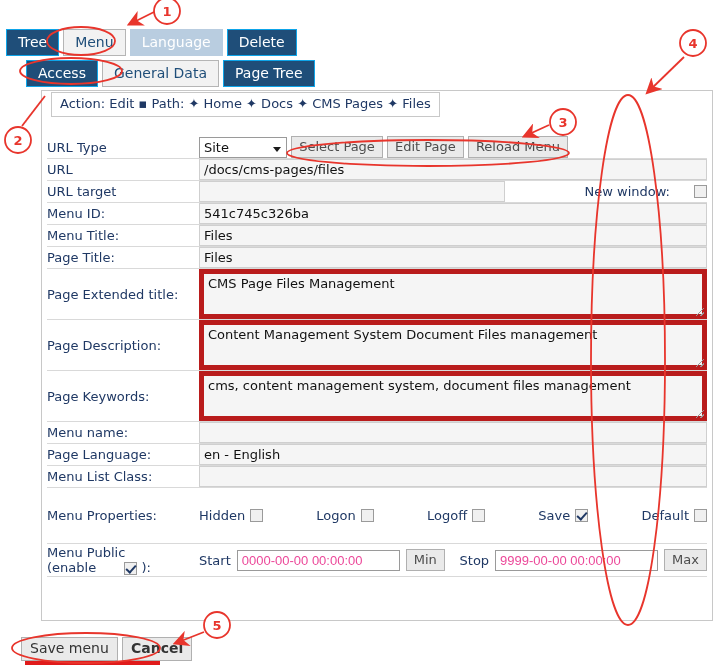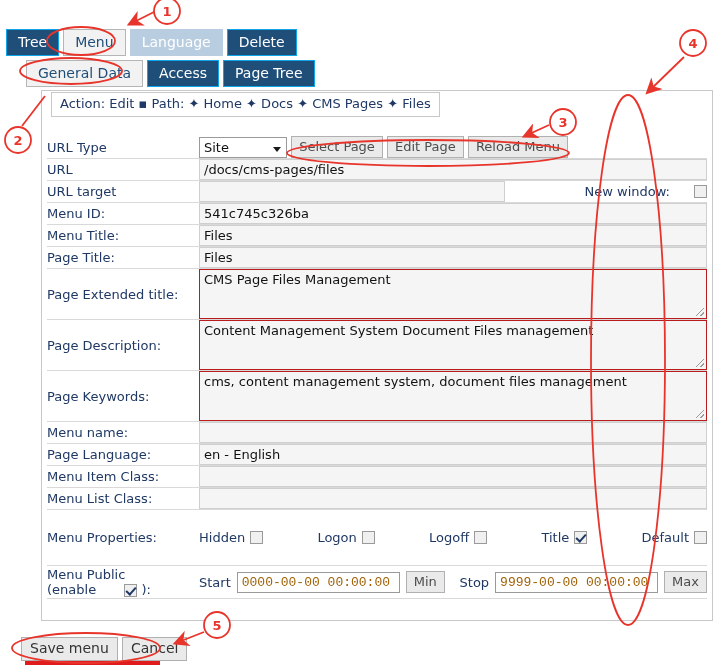--- a/index.html
+++ b/index.html
@@ -96,21 +96,21 @@
     font-size: 13px;
     padding: 2px 4px;
     height: 21px;
     line-height: 17px;
     outline: none;
   }
 
   textarea.ta {
     width: 100%;
     box-sizing: border-box;
-    border: 1px solid #b91c1c;
+    border: 5px solid #b91c1c;
     background: #f5f5f5;
     color: #111111;
     font-family: "DejaVu Sans", "Liberation Sans", sans-serif;
     font-size: 13px;
     padding: 2px 4px;
     resize: none;
     outline: none;
     display: block;
   }
   .ta-wrap { position: relative; }
@@ -183,22 +183,22 @@
   
   .props { display: flex; align-items: center; gap: 6px; white-space: nowrap; }
   .props .pitem { display: flex; align-items: center; gap: 5px; }
   .props .spacer { flex: 1 1 auto; }
 
   
   .pubrow { display: flex; align-items: center; gap: 6px; white-space: nowrap; }
   .dt {
     border: 1px solid #9a9a9a;
     background: #ffffff;
-    color: #a16207;
-    font-family: Liberation Mono, monospace;
+    color: #ec4899;
+    font-family: Liberation Sans, sans-serif;
     font-size: 13px;
     padding: 2px 4px;
     height: 21px;
     box-sizing: border-box;
     line-height: 15px;
     width: 163px;
     outline: none;
   }
 
   
@@ -224,22 +224,22 @@
 <body>
 
 <div class="tabbar" id="tabbar-main">
   <div class="tab">Tree</div>
   <div class="tab active">Menu</div>
   <div class="tab disabled">Language</div>
   <div class="tab">Delete</div>
 </div>
 
 <div class="tabbar" id="tabbar-sub">
+  <div class="tab">Access</div>
   <div class="tab active">General Data</div>
-  <div class="tab">Access</div>
   <div class="tab">Page Tree</div>
 </div>
 
 <div id="panel"></div>
 
 <div id="action-path">Action: Edit ▪ Path: ✦ Home ✦ Docs ✦ CMS Pages ✦ Files</div>
 
 <table id="form">
   <tbody>
       <tr class="row-sep">
@@ -332,26 +332,20 @@
     </td>
   </tr>
 
   <tr class="row-sep">
     <td class="lab">Page Language:</td>
     <td class="fld">
       <input class="txt" type="text" value="en - English" style="">
     </td>
   </tr>
 
-  <tr class="row-sep">
-    <td class="lab">Menu Item Class:</td>
-    <td class="fld">
-      <input class="txt" type="text" value="" style="">
-    </td>
-  </tr>
 
   <tr class="row-sep">
     <td class="lab">Menu List Class:</td>
     <td class="fld">
       <input class="txt" type="text" value="" style="">
     </td>
   </tr>
 
   <tr class="row-sep">
     <td class="lab">Menu Properties:</td>
@@ -366,21 +360,21 @@
           <span>Logon</span>
           <span class="cb"></span>
         </span>
         <span class="spacer"></span>
         <span class="pitem">
           <span>Logoff</span>
           <span class="cb"></span>
         </span>
         <span class="spacer"></span>
         <span class="pitem">
-          <span>Title</span>
+          <span>Save</span>
           <span class="cb checked"></span>
         </span>
         <span class="spacer"></span>
         <span class="pitem">
           <span>Default</span>
           <span class="cb"></span>
         </span>
       </div>
     </td>
   </tr>
@@ -402,21 +396,21 @@
         <input class="dt" type="text" value="9999-00-00 00:00:00" style="">
         <span class="btn">Max</span>
       </div>
     </td>
   </tr>
 </tbody>
   </table>
 
 <div id="bottom-buttons">
   <span class="btn dark" style="font-size:14px;padding:3px 8px 4px 8px;">Save menu</span>
-  <span class="btn dark" style="font-size:14px;padding:3px 8px 4px 8px;">Cancel</span>
+  <span class="btn dark" style="font-size:14px;padding:3px 8px 4px 8px;font-weight:bold;">Cancel</span>
 </div>
 <div id="red-bar"></div>
 
 <svg id="anno" viewBox="0 0 722 669" xmlns="http://www.w3.org/2000/svg">
   <defs>
     <marker id="ah" markerWidth="9" markerHeight="9" refX="7" refY="4.5" orient="auto">
       <path d="M0,0 L9,4.5 L0,9 L2.6,4.5 z" fill="#e8352c"></path>
     </marker>
   </defs>
 

